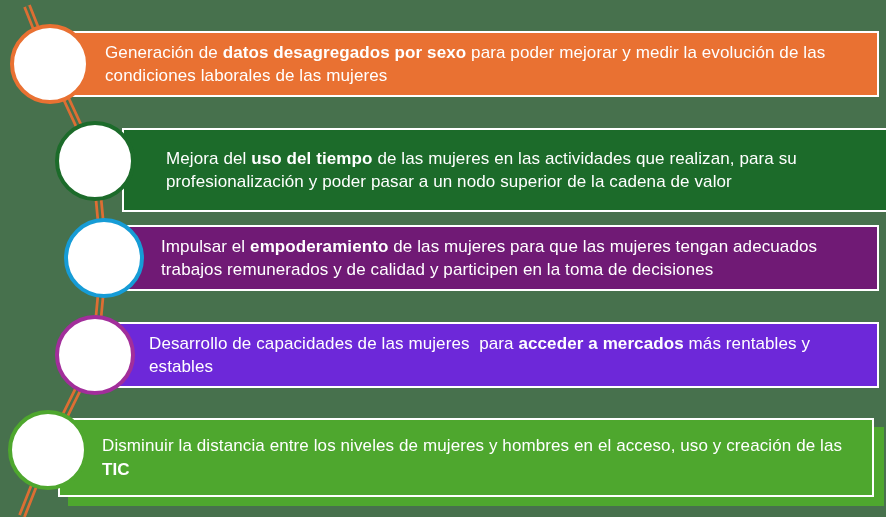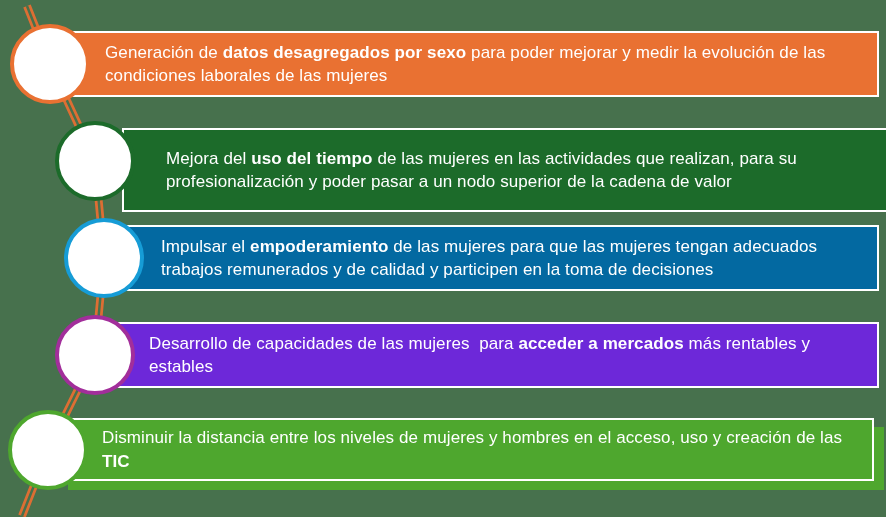--- a/index.html
+++ b/index.html
@@ -32,21 +32,21 @@
     font-size: 17px;
     line-height: 23.5px;
     white-space: pre-wrap;
     letter-spacing: 0.1px;
   }
   .bar-text b { font-weight: 700; }
   .bar1 { left: 60px;  top: 31px;  width: 819px; height: 66px; padding: 0 16px 0 43px; }
   .bar2 { left: 122px; top: 128px; width: 774px; height: 84px; padding: 0 0 0 42px; }
   .bar3 { left: 112px; top: 225px; width: 767px; height: 66px; padding: 0 16px 0 47px; }
   .bar4 { left: 105px; top: 322px; width: 774px; height: 66px; padding: 0 16px 0 42px; }
-  .bar5 { left: 58px;  top: 418px; width: 816px; height: 63px; padding: 0 16px 0 42px; }
+  .bar5 { left: 58px;  top: 418px; width: 816px; height: 79px; padding: 0 16px 0 42px; }
   .circle {
     position: absolute;
     box-sizing: border-box;
     width: 80px;
     height: 80px;
     border-radius: 50%;
     background: #ffffff;
     border: 4px solid #000;
     z-index: 3;
   }
@@ -65,21 +65,21 @@
     <polyline points="27,6 50,64 95,161 104,258 95,355 48,450 22,516" fill="none" stroke-width="8" stroke="#DD6E33"></polyline>
     <polyline points="27,6 50,64 95,161 104,258 95,355 48,450 22,516" fill="none" stroke-width="2.5" stroke="#47714D"></polyline>
   </svg>
 
   <div class="bar bar1" style="background-color: rgb(233, 113, 50);">
     <div class="bar-text"><span>Generación de </span><b>datos desagregados por sexo</b><span> para poder mejorar y medir la evolución de las condiciones laborales de las mujeres</span></div>
   </div>
   <div class="bar bar2" style="background-color: rgb(28, 107, 42);">
     <div class="bar-text"><span>Mejora del </span><b>uso del tiempo</b><span> de las mujeres en las actividades que realizan, para su profesionalización y poder pasar a un nodo superior de la cadena de valor</span></div>
   </div>
-  <div class="bar bar3" style="background-color: #0369a1;">
+  <div class="bar bar3" style="background-color: #701a75;">
     <div class="bar-text"><span>Impulsar el </span><b>empoderamiento</b><span> de las mujeres para que las mujeres tengan adecuados trabajos remunerados y de calidad y participen en la toma de decisiones</span></div>
   </div>
   <div class="bar bar4" style="background-color: #6d28d9;">
     <div class="bar-text"><span>Desarrollo de capacidades de las mujeres  para </span><b>acceder a mercados</b><span> más rentables y estables</span></div>
   </div>
   <div class="bar bar5" style="background-color: rgb(78, 167, 46); box-shadow: rgb(78, 167, 46) 10px 9px 0px;">
     <div class="bar-text"><span>Disminuir la distancia entre los niveles de mujeres y hombres en el acceso, uso y creación de las </span><b>TIC</b></div>
   </div>
 
   <div class="circle circle1" style="border-color: rgb(233, 113, 50);"></div>

